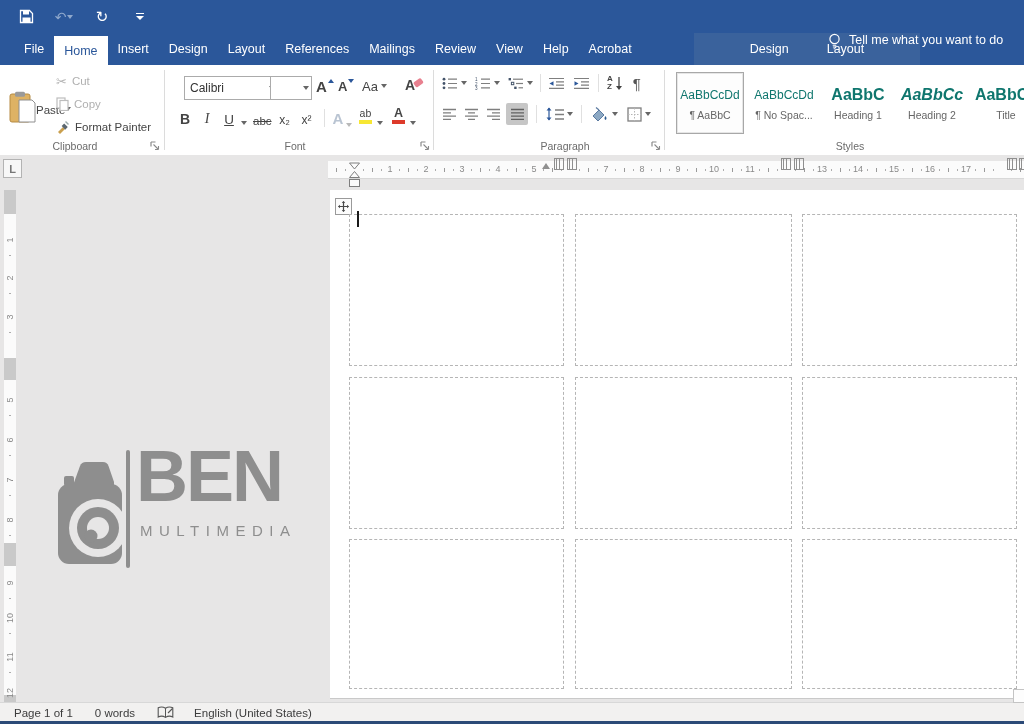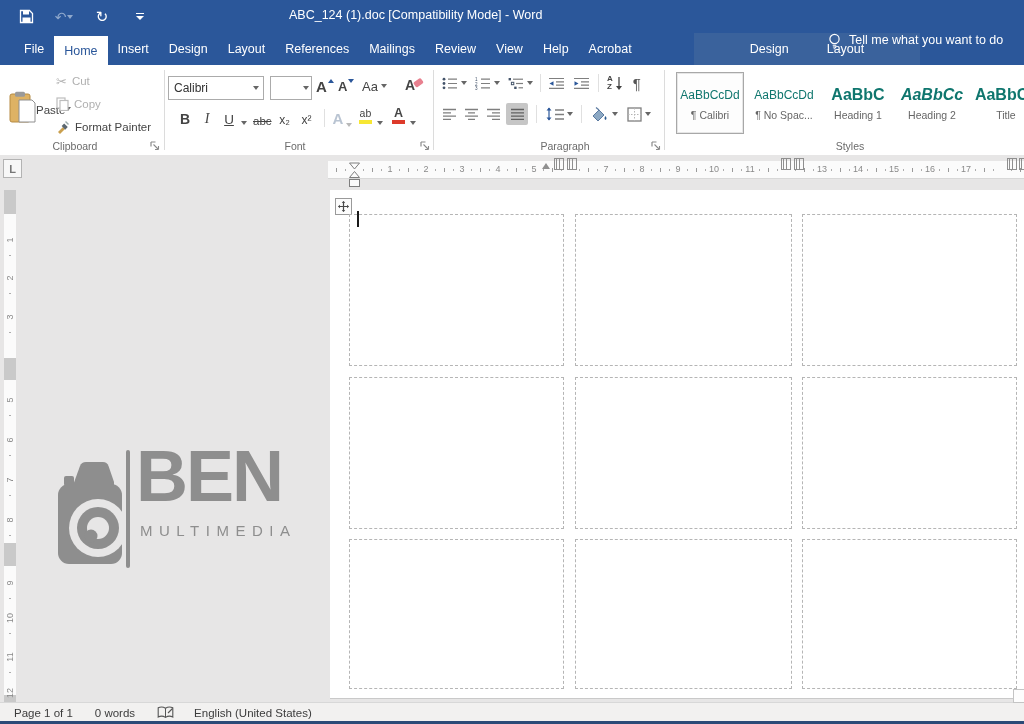--- a/index.html
+++ b/index.html
@@ -94,21 +94,20 @@
       </span>
       <span class="qbtn dis" style="color:#8fa8cc;font-size:14px;">↶<span class="darr lite" style="border-top-color:#8fa8cc;margin-left:1px;"></span></span>
       <span class="qbtn" style="font-size:15px;">↻</span>
       <span class="qbtn">
         <span style="display:inline-block;">
           <span style="display:block;width:8px;border-top:1.4px solid #fff;margin-bottom:2px;"></span>
           <span style="display:block;width:0;height:0;border-left:4px solid transparent;border-right:4px solid transparent;border-top:4px solid #fff;"></span>
         </span>
       </span>
     </div>
-    <div class="title-text">ABC_124 (1).doc [Compatibility Mode]  -  Word</div>
   </div>
 
   <div class="tabrow">
     <div class="tabs" id="main-tabs">
       <span class="tab">File</span>
     <span class="tab active">Home</span>
         <span class="tab">Insert</span>
         <span class="tab">Design</span>
         <span class="tab">Layout</span>
         <span class="tab">References</span>
@@ -171,21 +170,21 @@
     </div>
     <div class="glabel" style="left:30px;width:90px;">Clipboard</div>
     <span class="launcher" style="left:150px;">
       <svg width="10" height="10" viewBox="0 0 10 10">
           <path d="M1 1 H5.5 M1 1 V5.5" stroke="#8a8a8a" stroke-width="1.2" fill="none"></path>
           <path d="M3.5 3.5 L8.5 8.5 M8.5 8.5 H5 M8.5 8.5 V5" stroke="#8a8a8a" stroke-width="1.1" fill="none"></path>
         </svg>
     </span>
     <div class="gsep" style="left:164px;"></div>
 
-    <div class="combo" style="left:168px;top:11px;width:94px;">
+    <div class="combo" style="left:184px;top:11px;width:94px;">
       <span class="cv">Calibri</span>
       <span class="ca">
           <span class="darr" style="margin-left:0;"></span>
         </span>
     </div>
     <div class="combo" style="left:270px;top:11px;width:40px;gap:24px;">
       <span class="cv">10,5</span>
       <span class="ca">
           <span class="darr" style="margin-left:0;"></span>
         </span>
@@ -357,21 +356,21 @@
       <svg width="10" height="10" viewBox="0 0 10 10">
           <path d="M1 1 H5.5 M1 1 V5.5" stroke="#8a8a8a" stroke-width="1.2" fill="none"></path>
           <path d="M3.5 3.5 L8.5 8.5 M8.5 8.5 H5 M8.5 8.5 V5" stroke="#8a8a8a" stroke-width="1.1" fill="none"></path>
         </svg>
     </span>
     <div class="gsep" style="left:664px;"></div>
 
     <div class="styles-row" id="styles-row">
         <div class="style-box body sel">
           <div class="prev">AaBbCcDd</div>
-          <div class="nm">¶ Calibri</div>
+          <div class="nm">¶ AaBbC</div>
         </div>
         <div class="style-box body">
           <div class="prev">AaBbCcDd</div>
           <div class="nm">¶ No Spac...</div>
         </div>
         <div class="style-box h1">
           <div class="prev">AaBbC</div>
           <div class="nm">Heading 1</div>
         </div>
         <div class="style-box h2">

